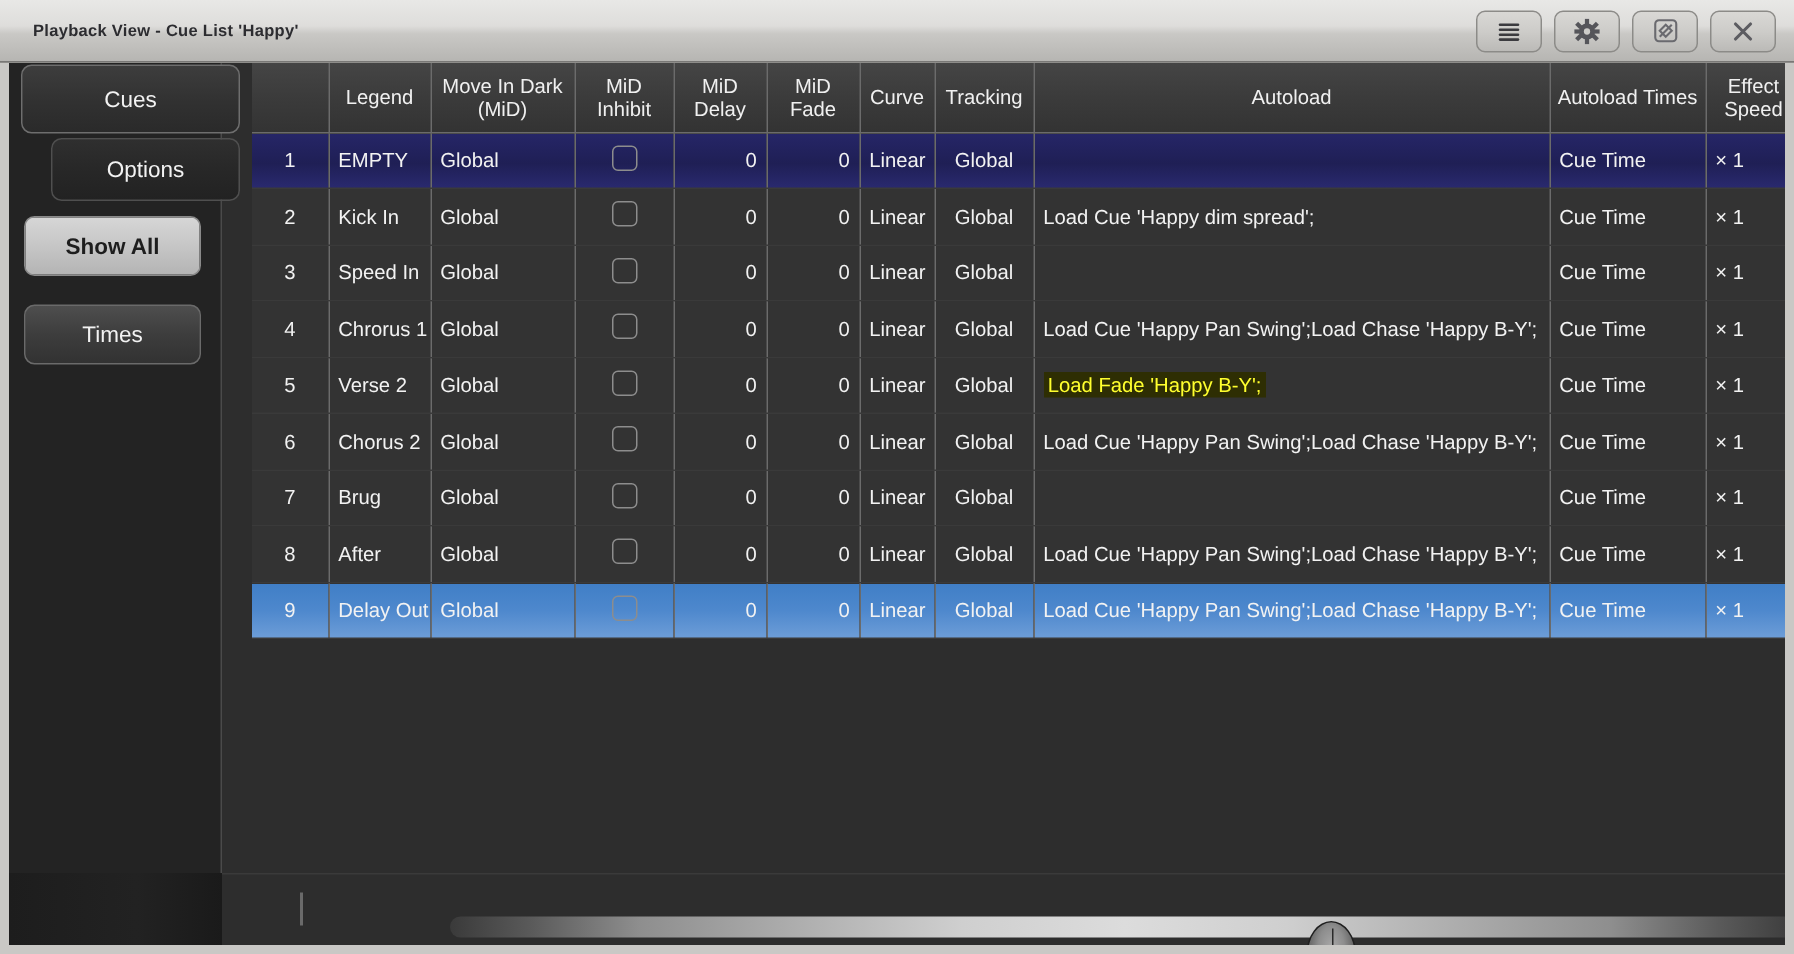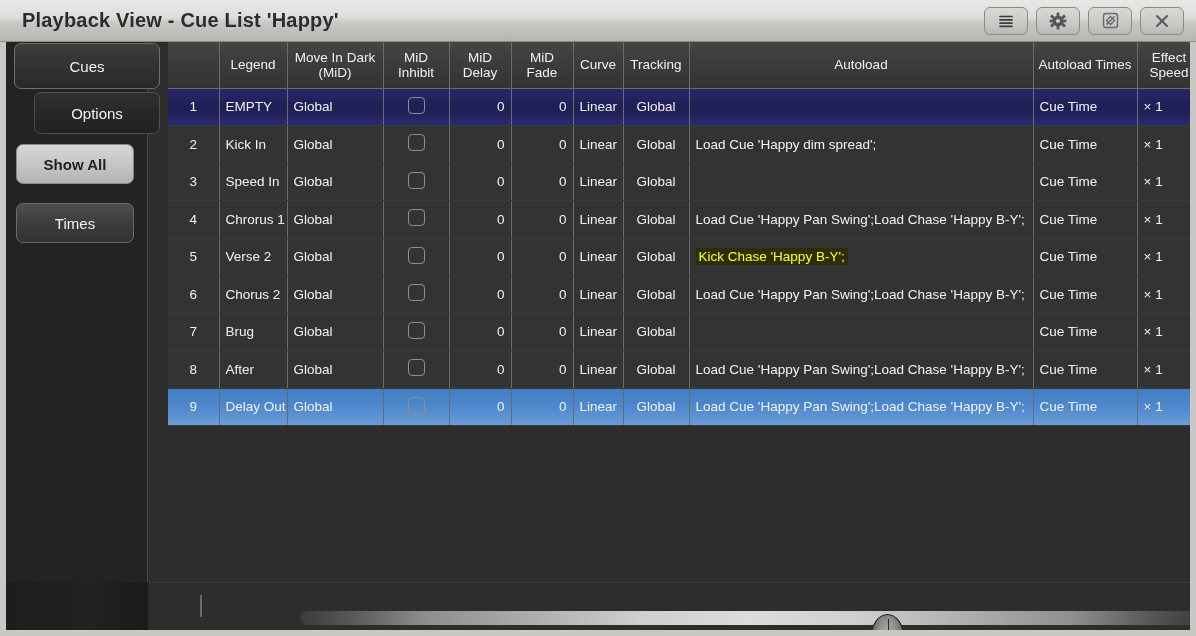--- a/index.html
+++ b/index.html
@@ -25,21 +25,21 @@
     left: 0; top: 0;
     width: 1196px;
     height: 42px;
     background: linear-gradient(to bottom, #e8e8e6 0%, #dedddb 42%, #c9c8c5 55%, #b6b5b2 100%);
     border-bottom: 1px solid #8e8d8a;
     display: flex;
     align-items: center;
   }
   #title-text {
     margin-left: 22px;
-    font-size: 20px;
+    font-size: 11px;
     font-weight: bold;
     color: #2c2c30;
     letter-spacing: 0.2px;
     white-space: nowrap;
   }
   #title-buttons {
     margin-left: auto;
     margin-right: 12px;
     display: flex;
     gap: 8px;
@@ -461,21 +461,21 @@
               </tr>
               <tr class="data-row">
                 <td class="c-num">5</td>
                 <td class="c-left">Verse 2</td>
                 <td class="c-left">Global</td>
                 <td class="c-center"><span class="chk"></span></td>
                 <td class="c-right">0</td>
                 <td class="c-right">0</td>
                 <td class="c-left">Linear</td>
                 <td class="c-center">Global</td>
-                <td class="c-left"><span class="hl">Kick Chase 'Happy B-Y';</span></td>
+                <td class="c-left"><span class="hl">Load Fade 'Happy B-Y';</span></td>
                 <td class="c-left">Cue Time</td>
                 <td class="c-left">× 1</td>
                 <td class="c-left"></td>
               </tr>
               <tr class="data-row">
                 <td class="c-num">6</td>
                 <td class="c-left">Chorus 2</td>
                 <td class="c-left">Global</td>
                 <td class="c-center"><span class="chk"></span></td>
                 <td class="c-right">0</td>

